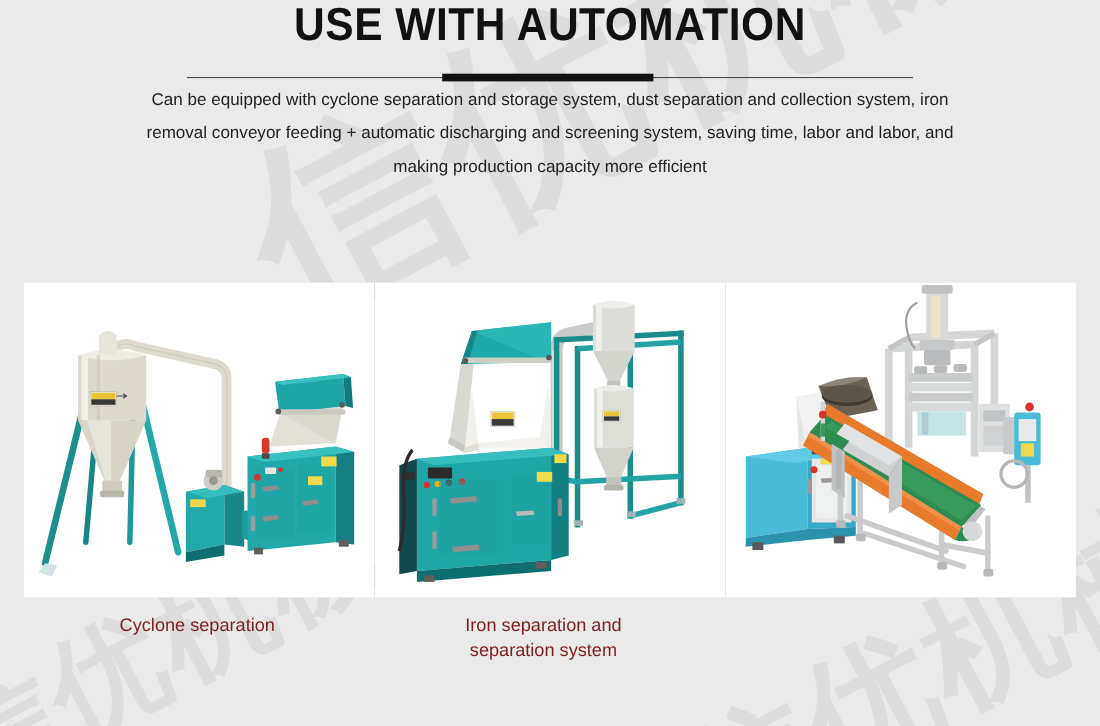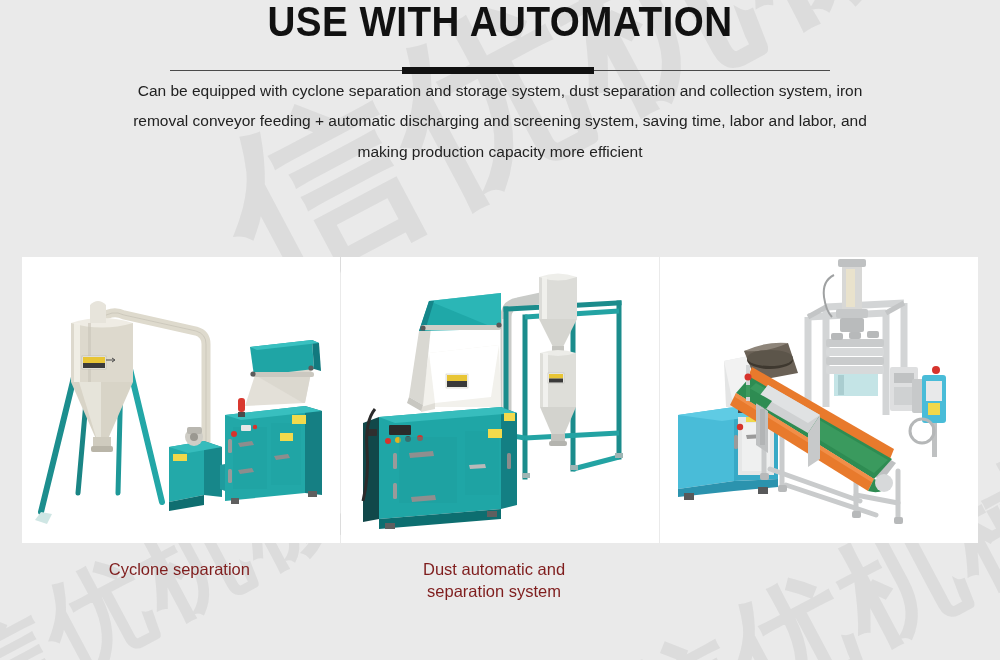--- a/index.html
+++ b/index.html
@@ -414,20 +414,20 @@
       </svg>
     </div>
 
   </div>
 
   <div class="captions">
     <div class="caption">
       <div>Cyclone separation</div>
     </div>
     <div class="caption">
-      <div>Dust automatic and</div>
+      <div>Iron separation and</div>
       <div>separation system</div>
     </div>
     <div class="caption wide">
     </div>
   </div>
 
 </div>
 
 </body></html>

